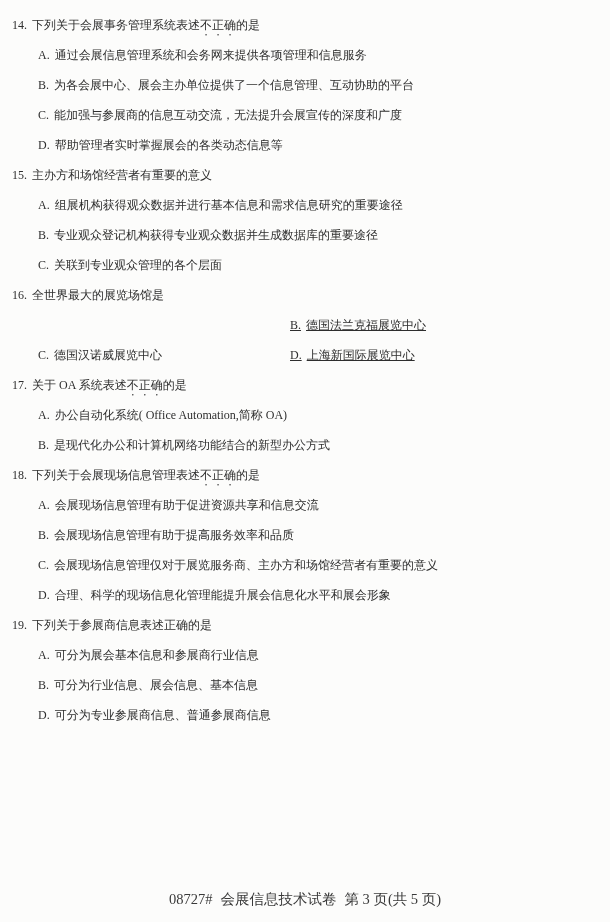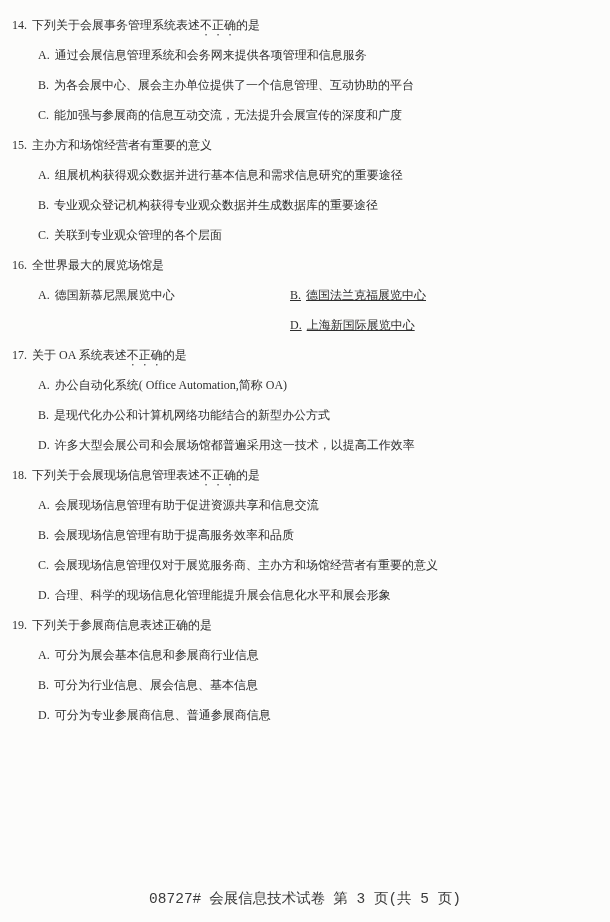--- a/index.html
+++ b/index.html
@@ -47,21 +47,20 @@
   .footer {
     position: absolute;
     left: 0;
     right: 0;
     top: 884px;
     height: 30px;
     line-height: 30px;
     text-align: center;
     font-size: 14.5px;
     color: #3a3a3a;
-    font-family: Liberation Mono, monospace;
   }
   .footer span { margin: 0 4px; }
 </style>
 </head>
 <body>
 
 <div class="page">
   <main class="content">
 
     <section>
@@ -69,20 +68,23 @@
         <span class="qnum">14.</span><span class="qtitle"><span>下列关于会展事务管理系统表述</span><span class="emph">不正确</span><span>的是</span></span>
       </div>
       <div class="line oline">
         <span class="olabel">A.</span><span class="otext">通过会展信息管理系统和会务网来提供各项管理和信息服务</span>
       </div>
       <div class="line oline">
         <span class="olabel">B.</span><span class="otext">为各会展中心、展会主办单位提供了一个信息管理、互动协助的平台</span>
       </div>
       <div class="line oline">
         <span class="olabel">C.</span><span class="otext">能加强与参展商的信息互动交流，无法提升会展宣传的深度和广度</span>
+      </div>
+      <div class="line oline">
+        <span class="olabel">D.</span><span class="otext">帮助管理者实时掌握展会的各类动态信息等</span>
       </div>
     </section>
 
     <section>
       <div class="line qline">
         <span class="qnum">15.</span><span class="qtitle"><span>主办方和场馆经营者有重要的意义</span><span class="emph"></span><span></span></span>
       </div>
       <div class="line oline">
         <span class="olabel">A.</span><span class="otext">组展机构获得观众数据并进行基本信息和需求信息研究的重要途径</span>
       </div>
@@ -92,40 +94,37 @@
       <div class="line oline">
         <span class="olabel">C.</span><span class="otext">关联到专业观众管理的各个层面</span>
       </div>
     </section>
 
     <section>
       <div class="line qline">
         <span class="qnum">16.</span><span class="qtitle"><span>全世界最大的展览场馆是</span><span class="emph"></span><span></span></span>
       </div>
       <div class="line oline">
-        <span class="opt"><span class="olabel">A.</span><span class="otext">德国新慕尼黑展览中心</span></span>
         <span class="opt col2"><span class="olabel">B.</span><span class="otext">德国法兰克福展览中心</span></span>
       </div>
       <div class="line oline">
+        <span class="opt"><span class="olabel">C.</span><span class="otext">德国汉诺威展览中心</span></span>
         <span class="opt col2"><span class="olabel">D.</span><span class="otext">上海新国际展览中心</span></span>
       </div>
     </section>
 
     <section>
       <div class="line qline">
         <span class="qnum">17.</span><span class="qtitle"><span>关于 OA 系统表述</span><span class="emph">不正确</span><span>的是</span></span>
       </div>
       <div class="line oline">
         <span class="olabel">A.</span><span class="otext">办公自动化系统( Office Automation,简称 OA)</span>
       </div>
       <div class="line oline">
         <span class="olabel">B.</span><span class="otext">是现代化办公和计算机网络功能结合的新型办公方式</span>
-      </div>
-      <div class="line oline">
-        <span class="olabel">D.</span><span class="otext">许多大型会展公司和会展场馆都普遍采用这一技术，以提高工作效率</span>
       </div>
     </section>
 
     <section>
       <div class="line qline">
         <span class="qnum">18.</span><span class="qtitle"><span>下列关于会展现场信息管理表述</span><span class="emph">不正确</span><span>的是</span></span>
       </div>
       <div class="line oline">
         <span class="olabel">A.</span><span class="otext">会展现场信息管理有助于促进资源共享和信息交流</span>
       </div>

